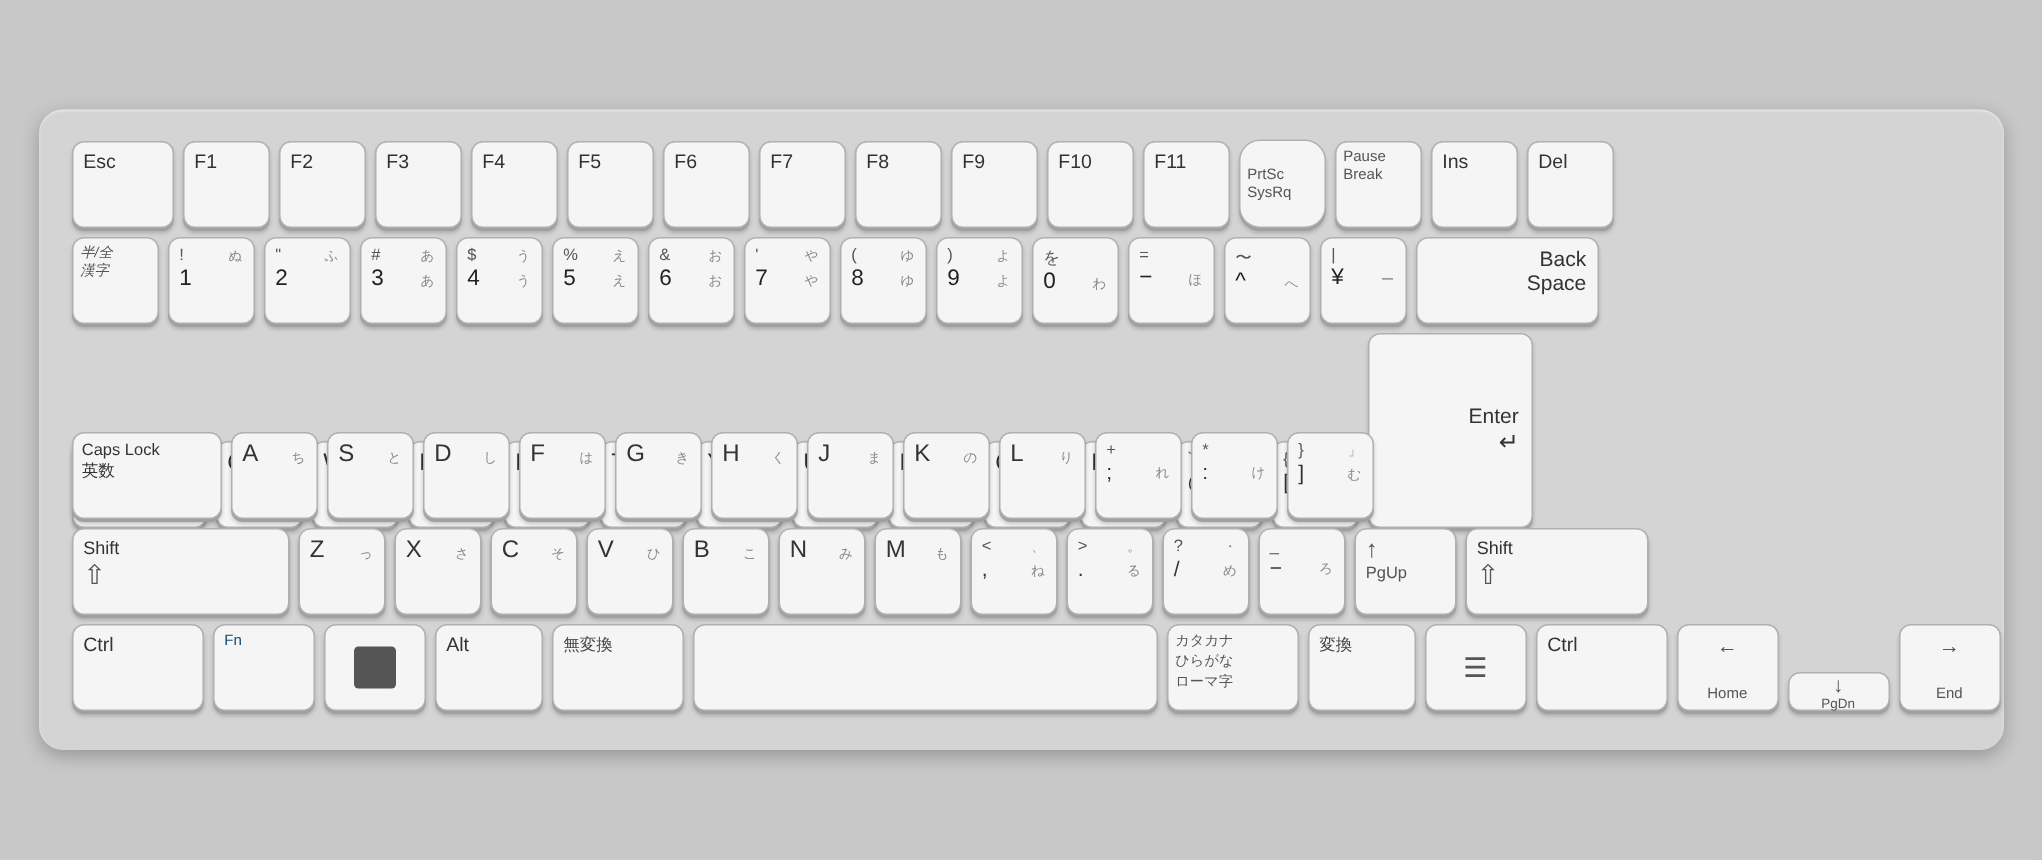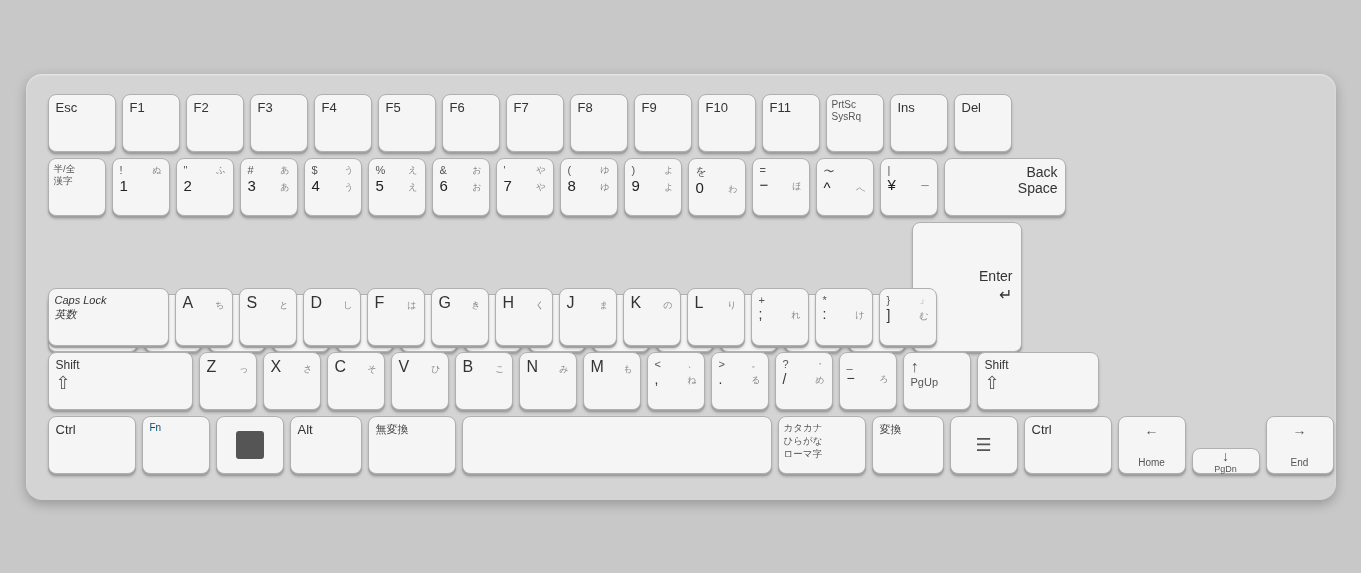--- a/index.html
+++ b/index.html
@@ -45,21 +45,21 @@
     .key-label {
       font-size: 13px;
       color: #333;
       line-height: 1.3;
     }
     
     .w1   { width: 58px; }
     .w-esc { width: 68px; }
     .w-backspace { width: 122px; }
     .w-tab { width: 90px; }
-    .w-caps { width: 121px; font-style: italic; }
+    .w-caps { width: 100px; }
     .w-shift-l { width: 145px; }
     .w-shift-r { width: 122px; }
     .w-ctrl { width: 88px; }
     .w-alt { width: 72px; }
     .w-muhenkan { width: 88px; }
     .w-space { width: 310px; }
     .w-katakana { width: 88px; }
     .w-menu { width: 68px; }
     .w-pgup { width: 68px; }
     .w-nav { width: 68px; }
@@ -155,44 +155,50 @@
           <div></div>
           <div class="key-label">F10</div>
         </div>
       </div>
     <div class="key w1">
         <div class="key-inner">
           <div></div>
           <div class="key-label">F11</div>
         </div>
       </div>
-    <div class="key w1" style="padding:4px 5px;">
+    <div class="key w1" style="padding:17px 5px;border-radius:14px;">
       <div class="key-inner">
         <div style="font-size:10px;color:#555;line-height:1.2;">PrtSc</div>
         <div style="font-size:10px;color:#555;">SysRq</div>
       </div>
     </div>
+    <div class="key w1" style="padding:4px 5px;">
+      <div class="key-inner">
+        <div style="font-size:10px;color:#555;line-height:1.2;">Pause</div>
+        <div style="font-size:10px;color:#555;">Break</div>
+      </div>
+    </div>
     <div class="key w1">
         <div class="key-inner">
           <div></div>
           <div class="key-label">Ins</div>
         </div>
       </div>
     <div class="key w1">
         <div class="key-inner">
           <div></div>
           <div class="key-label">Del</div>
         </div>
       </div>
   </div>
 
   <div class="key-row">
     <div class="key w1" style="padding:4px 5px;">
       <div class="key-inner">
-        <div style="font-size:9.5px;color:#555;line-height:1.3;">半/全<br>漢字</div>
+        <div style="font-size:9.5px;color:#555;line-height:1.3;font-style:italic;">半/全<br>漢字</div>
         <div></div>
       </div>
     </div>
     <div class="key w1">
       <div class="key-inner">
         <div class="row-top-char">
             <span>!</span>
             <span style="font-size:9px;color:#888;">ぬ</span>
           </div>
         <div class="row-bot-char">1</div>

